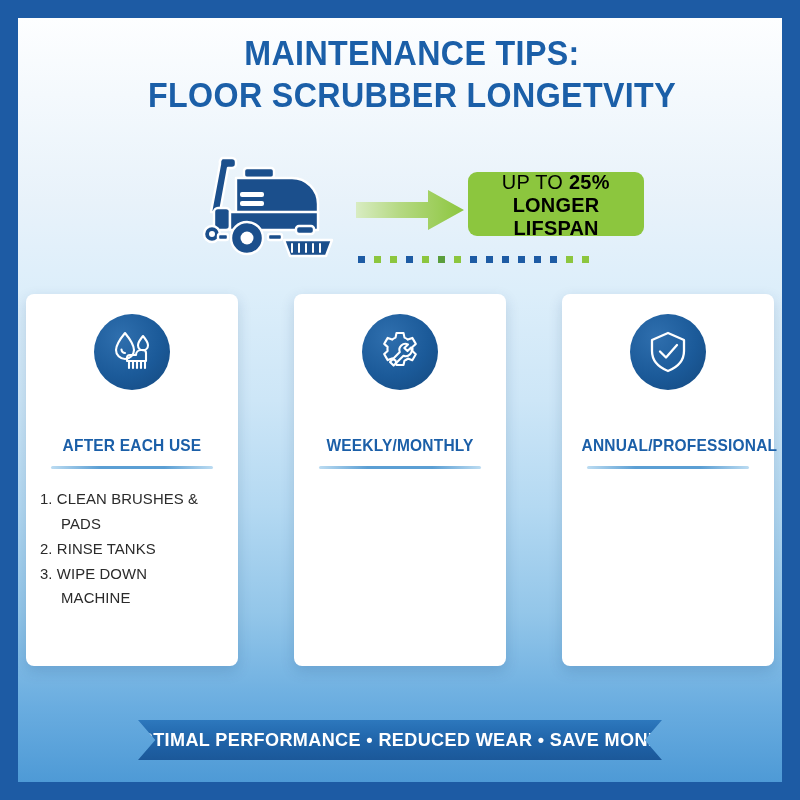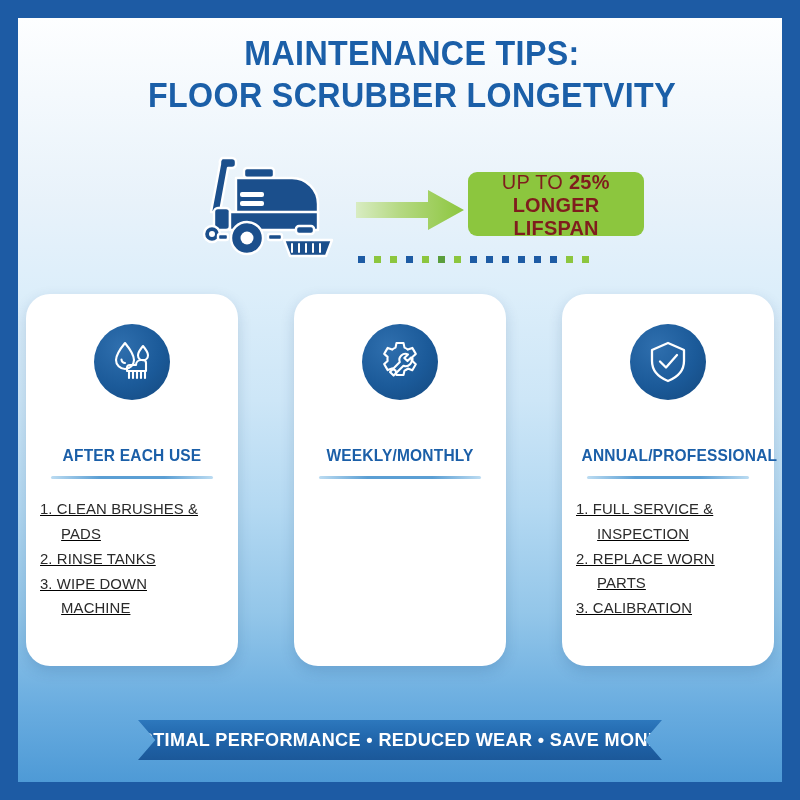--- a/index.html
+++ b/index.html
@@ -77,21 +77,21 @@
     top: 36px;
   }
   .badge {
     position: absolute;
     left: 450px;
     top: 22px;
     width: 176px;
     height: 64px;
     background: #8CC63E;
     border-radius: 9px;
-    color: #7f1d1d;
+    color: #000000;
     display: flex;
     flex-direction: column;
     align-items: center;
     justify-content: center;
     text-align: center;
     box-sizing: border-box;
   }
   .badge-line1 {
     font-family: "Liberation Sans Narrow", "Liberation Sans", sans-serif;
     font-size: 21px;
@@ -123,24 +123,24 @@
     top: 276px;
     left: 8px;
     right: 8px;
     display: flex;
     justify-content: space-between;
   }
   .card {
     width: 212px;
     height: 372px;
     background: #ffffff;
-    border-radius: 24px;
+    border-radius: 8px;
     box-shadow: 0 5px 14px rgba(20,60,110,0.17);
     box-sizing: border-box;
-    padding: 30px 14px 16px 14px;
+    padding: 20px 14px 16px 14px;
     position: relative;
   }
   .icon-circle {
     width: 76px;
     height: 76px;
     border-radius: 50%;
     background: radial-gradient(circle at 35% 30%, #2f6fae 0%, #1B5A99 55%, #14487e 100%);
     margin: 0 auto;
     display: flex;
     align-items: center;
@@ -161,21 +161,20 @@
     margin: 11px auto 0 auto;
     width: 162px;
     height: 3px;
     border-radius: 2px;
     background: linear-gradient(90deg, #bcdcf2 0%, #5b9fd4 30%, #5b9fd4 70%, #bcdcf2 100%);
   }
   .card-list {
     margin: 18px 0 4px 0;
     padding: 0;
     list-style: none;
-    text-decoration: underline;
   }
   .card-list li {
     color: #2b2b2b;
     font-family: "Liberation Sans Narrow", "Liberation Sans", sans-serif;
     font-size: 15.5px;
     line-height: 24px;
     letter-spacing: 0.1px;
     transform: scaleX(0.96);
     transform-origin: left center;
     padding-left: 22px;
@@ -326,26 +325,20 @@
         </div>
         <div class="card">
           <div class="icon-circle">
             <svg width="46" height="46" viewBox="0 0 46 46" fill="none" stroke="#ffffff" stroke-width="2.3" stroke-linejoin="round" stroke-linecap="round">
               <path d="M23 4 L39 11 v11 c0 10 -7.5 16.6 -16 20 -8.5 -3.4 -16 -10 -16 -20 V11 Z"></path>
               <path d="M15 22.5 l6 6 11 -12.5"></path>
             </svg>
           </div>
           <div class="card-heading">ANNUAL/PROFESSIONAL</div>
           <div class="divider"></div>
-          <ul class="card-list">
-            <li>1. FULL SERVICE &amp;</li>
-            <li class="cont">INSPECTION</li>
-            <li>2. REPLACE WORN PARTS</li>
-            <li>3. CALIBRATION</li>
-          </ul>
         </div>
       </div>
 
     <div class="ribbon">
       <div class="ribbon-text">OPTIMAL PERFORMANCE • REDUCED WEAR • SAVE MONEY</div>
     </div>
 
   </div>
 </div>
 

